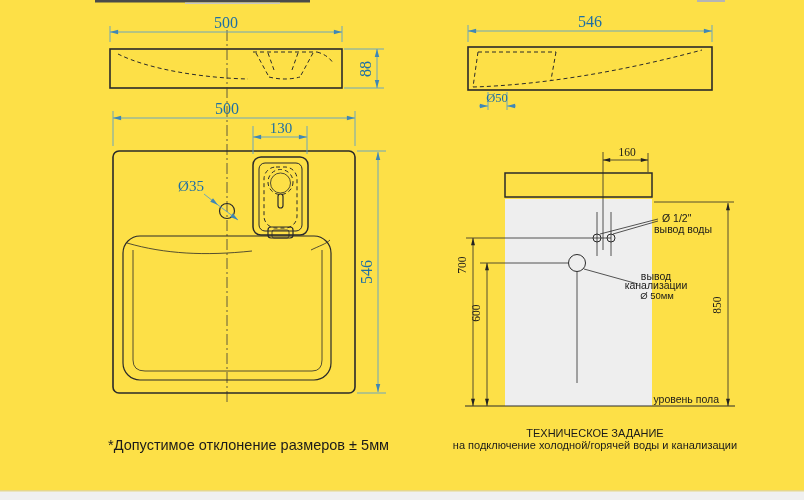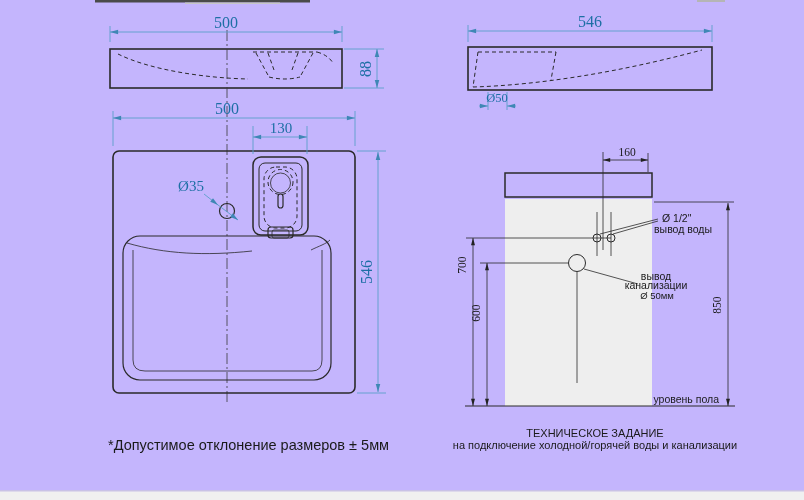--- a/index.html
+++ b/index.html
@@ -1,16 +1,16 @@
 <!DOCTYPE html>
 <html><head>
 <meta charset="utf-8">
 <style>
   html,body{margin:0;padding:0;background:#ffffff;width:804px;height:500px;overflow:hidden;}
-  .stage{position:relative;width:804px;height:500px;background:#c4b5fd;font-family:"Liberation Sans",sans-serif;}
+  .stage{position:relative;width:804px;height:500px;background:#fde047;font-family:"Liberation Sans",sans-serif;}
   svg{position:absolute;left:0;top:0;}
   
   .blk{stroke:#2a2a2a;fill:none;}
   .thick{stroke-width:1.6;}
   .thin{stroke-width:1;}
   .hair{stroke-width:0.8;}
   .dash{stroke-dasharray:4 3;stroke-width:1;}
   .cline{stroke-dasharray:11 3 2 3;stroke-width:0.8;stroke:#3a3a3a;}
   .blu{stroke:#5b9fc9;fill:none;stroke-width:0.9;}
   .dimb{marker-start:url(#ab);marker-end:url(#ab);}

